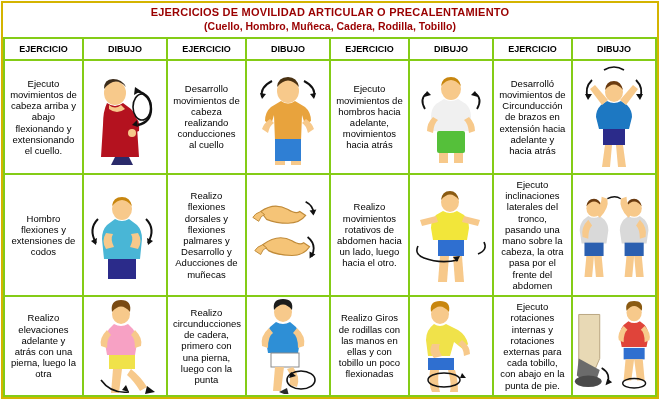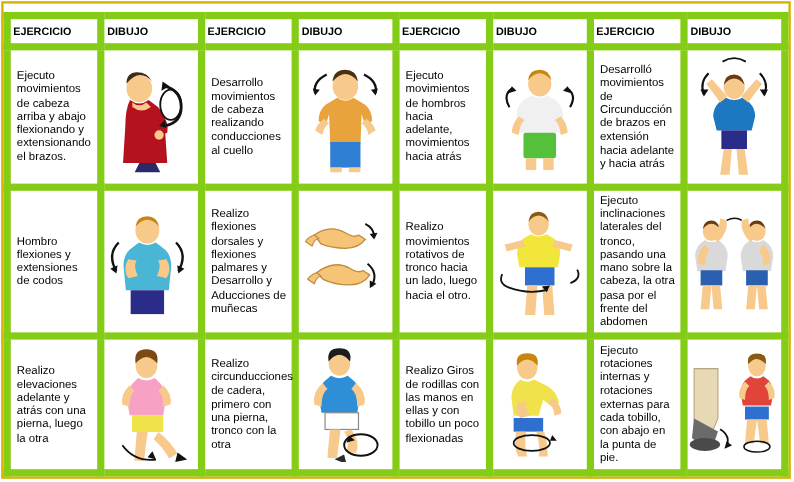--- a/index.html
+++ b/index.html
@@ -30,23 +30,23 @@
   .title .l2{
     font-size:10.5px;font-weight:bold;color:#9a0000;
   }
   table{
     border-collapse:collapse;
     width:100%;
     table-layout:fixed;
     flex:1;
   }
   td,th{
-    border:6px solid #84cc16;
+    border:2px solid #84cc16;
     vertical-align:middle;
-    text-align:left;
+    text-align:center;
     padding:2px 3px;
   }
   thead th{
     font-size:9px;
     font-weight:bold;
     padding:3px 2px;
     height:14px;
   }
   td.text{
     font-size:9.5px;
@@ -67,20 +67,22 @@
   
   col.c-text{width:12.1%;}
   col.c-draw{width:12.9%;}
 </style>
 </head>
 <body>
 
 <div class="sheet">
 
   <div class="title">
+    <div class="l1">EJERCICIOS DE MOVILIDAD ARTICULAR O PRECALENTAMIENTO</div>
+    <div class="l2">(Cuello, Hombro, Muñeca, Cadera, Rodilla, Tobillo)</div>
   </div>
 
   <table>
     <colgroup>
       <col class="c-text">
         <col class="c-draw">
       <col class="c-text">
         <col class="c-draw">
       <col class="c-text">
         <col class="c-draw">
@@ -95,21 +97,21 @@
         <th>DIBUJO</th>
         <th>EJERCICIO</th>
         <th>DIBUJO</th>
         <th>EJERCICIO</th>
         <th>DIBUJO</th>
       </tr>
     </thead>
     <tbody>
 
       <tr>
-        <td class="text">Ejecuto movimientos de cabeza arriba y abajo flexionando y extensionando el brazos.</td>
+        <td class="text">Ejecuto movimientos de cabeza arriba y abajo flexionando y extensionando el cuello.</td>
         <td class="draw">
           <div class="fig">
             <svg width="80" height="96" viewBox="0 0 80 96">
               <ellipse cx="30" cy="24" rx="11" ry="12" fill="#f7c98b"></ellipse>
               <path d="M19 20 q11 -14 22 -2 q-4 -8 -13 -8 q-9 0 -9 10z" fill="#3b2b1a"></path>
               <path d="M22 34 q8 6 16 0 l8 6 q6 6 6 18 l2 30 h-38 l2 -32 q0 -14 4 -22z" fill="#b4121f"></path>
               <path d="M24 36 q6 5 12 0 l4 4 q-8 6 -16 0z" fill="#f7c98b"></path>
               <path d="M46 44 q10 6 8 18 l-6 2 q2 -10 -6 -16z" fill="#b4121f"></path>
               <circle cx="47" cy="64" r="4" fill="#f7c98b"></circle>
               <path d="M30 88 l-4 8 h22 l-4 -8z" fill="#2a2a6a"></path>
@@ -205,21 +207,21 @@
               <path d="M14 18 q-6 2 -8 6 l6 4 q2 -6 6 -7z" fill="#f5c477" stroke="#c08b3a" stroke-width="1"></path>
               <path d="M60 8 q8 4 8 12" fill="none" stroke="#111" stroke-width="1.8"></path>
               <path d="M68 22 l-4 -5 l7 -1z" fill="#111"></path>
               <path d="M16 52 q16 -12 30 -4 q8 5 12 2 l6 4 q-6 9 -18 9 q-14 0 -24 -5z" fill="#f5c477" stroke="#c08b3a" stroke-width="1.2"></path>
               <path d="M16 52 q-6 2 -8 6 l6 4 q2 -6 6 -7z" fill="#f5c477" stroke="#c08b3a" stroke-width="1"></path>
               <path d="M62 44 q10 8 4 20" fill="none" stroke="#111" stroke-width="1.8"></path>
               <path d="M64 66 l0 -7 l6 3z" fill="#111"></path>
             </svg>
           </div>
         </td>
-        <td class="text">Realizo movimientos rotativos de tronco hacia un lado, luego hacia el otro.</td>
+        <td class="text">Realizo movimientos rotativos de abdomen hacia un lado, luego hacia el otro.</td>
         <td class="draw">
           <div class="fig">
             <svg width="82" height="98" viewBox="0 0 82 98">
               <ellipse cx="40" cy="16" rx="9" ry="10" fill="#f7c98b"></ellipse>
               <path d="M31 14 q9 -11 18 0 q-2 -9 -9 -9 q-8 0 -9 9z" fill="#8a5a12"></path>
               <path d="M33 25 q7 4 14 0 l7 4 q5 5 5 13 l-2 12 h-34 l-2 -12 q0 -8 5 -13z" fill="#f2e63a"></path>
               <path d="M26 30 l-16 4 l2 6 l16 -4z" fill="#f7c98b"></path>
               <path d="M54 30 l16 4 l-2 6 l-16 -4z" fill="#f7c98b"></path>
               <rect x="28" y="54" width="26" height="16" fill="#2f6fd0"></rect>
               <path d="M30 70 l-2 26 h9 l2 -26z" fill="#f7c98b"></path>
@@ -272,21 +274,21 @@
               <path d="M48 32 q8 8 6 16 l-6 2 q0 -10 -4 -13z" fill="#f7c98b"></path>
               <rect x="22" y="57" width="26" height="14" fill="#f0e24a"></rect>
               <path d="M26 71 l-2 24 h8 l3 -24z" fill="#f7c98b"></path>
               <path d="M44 71 q10 8 16 18 l-7 4 q-6 -10 -13 -16z" fill="#f7c98b"></path>
               <path d="M60 88 l8 6 l-10 2z" fill="#111"></path>
               <path d="M14 82 q10 14 28 12" fill="none" stroke="#111" stroke-width="1.6"></path>
               <path d="M42 94 l-7 -2 l4 -5z" fill="#111"></path>
             </svg>
           </div>
         </td>
-        <td class="text">Realizo circunducciones de cadera, primero con una pierna, tronco con la otra</td>
+        <td class="text">Realizo circunducciones de cadera, primero con una pierna, luego con la punta</td>
         <td class="draw">
           <div class="fig">
             <svg width="78" height="96" viewBox="0 0 78 96">
               <ellipse cx="34" cy="14" rx="9" ry="10" fill="#f7c98b"></ellipse>
               <path d="M25 12 q9 -11 18 0 q2 -11 -9 -11 q-11 0 -9 11z" fill="#1c1c1c"></path>
               <path d="M27 24 q7 4 14 0 l6 5 q4 6 4 14 l-2 12 h-30 l-2 -12 q0 -8 4 -14z" fill="#2e8fd6"></path>
               <path d="M20 30 q-9 8 -7 18 l6 2 q0 -12 5 -15z" fill="#f7c98b"></path>
               <path d="M48 30 q9 8 7 18 l-6 2 q0 -12 -5 -15z" fill="#f7c98b"></path>
               <rect x="22" y="55" width="28" height="14" fill="#ffffff" stroke="#8a8a8a" stroke-width="1"></rect>
               <path d="M26 69 l-2 24 h8 l3 -24z" fill="#f7c98b"></path>

